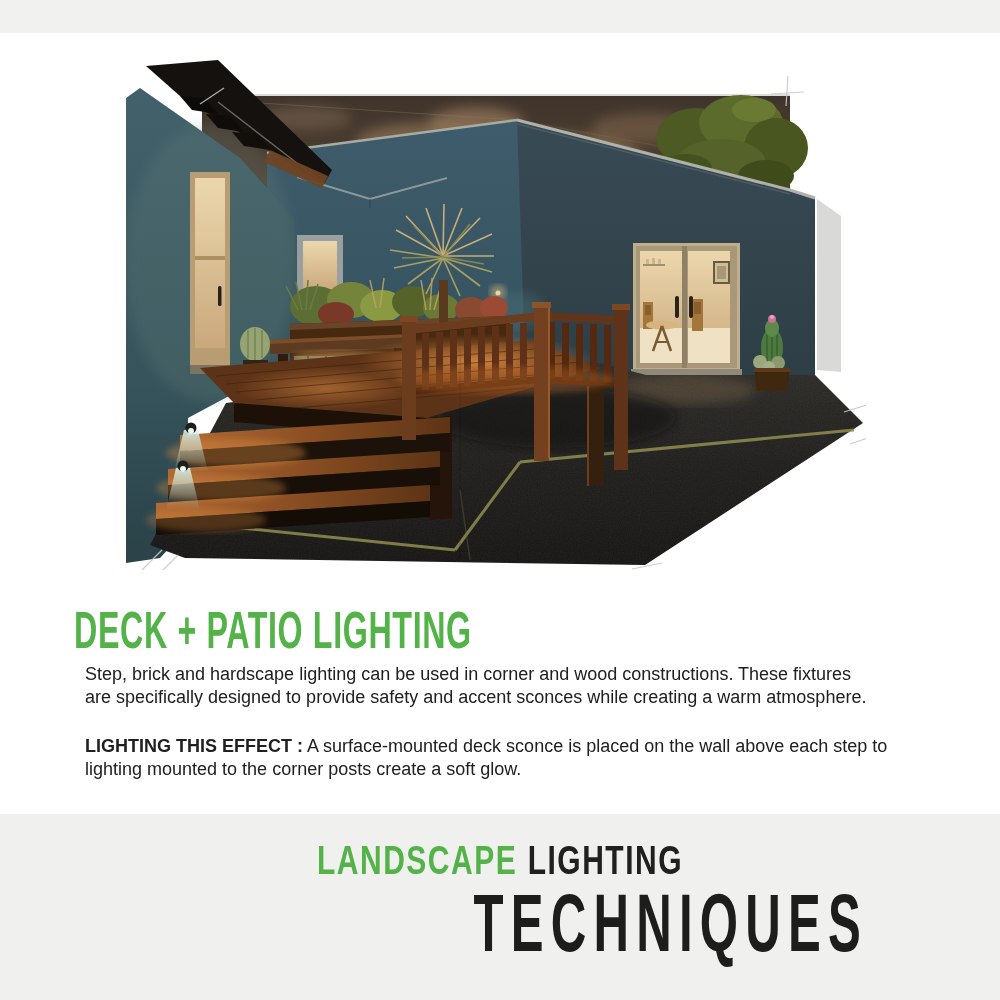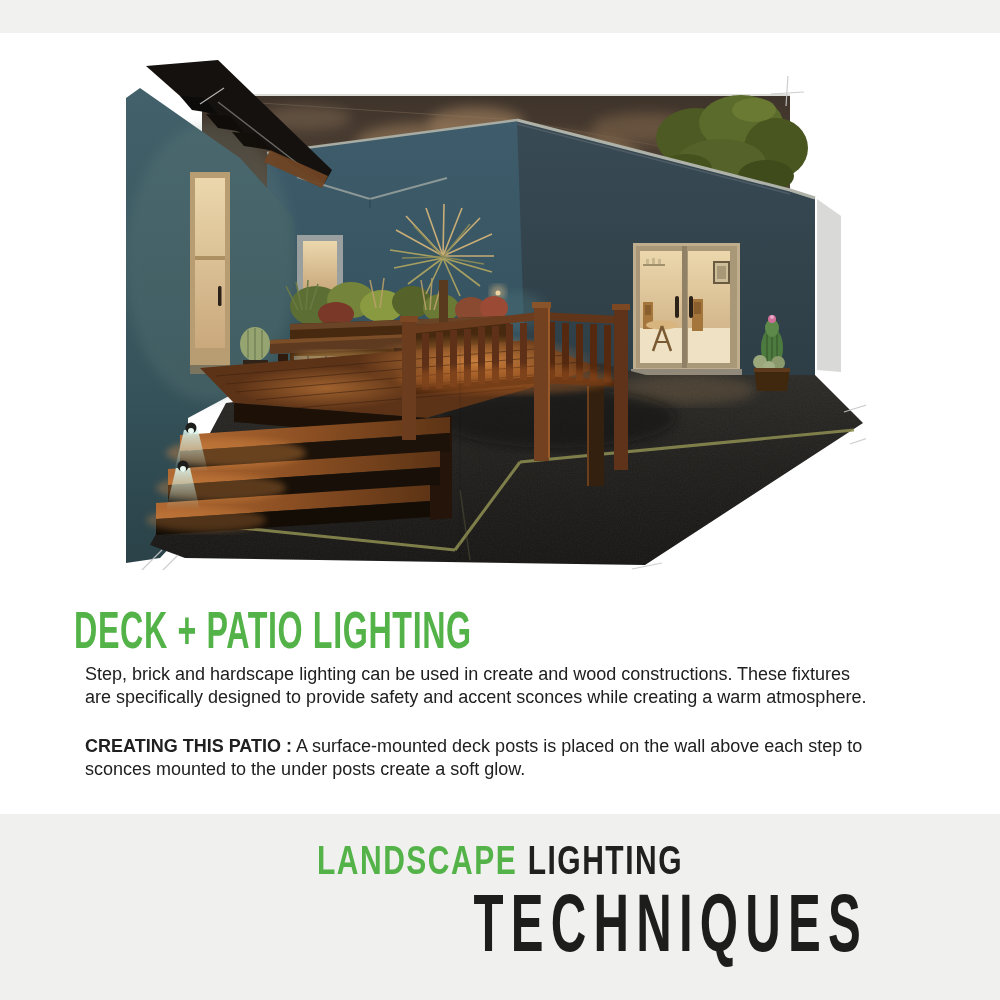--- a/index.html
+++ b/index.html
@@ -396,26 +396,26 @@
       <line x1="334" y1="290" x2="334" y2="500" stroke="#000000" stroke-width="1" opacity="0.12"></line>
     </svg>
   </div>
 
   <div class="title-row">
     <span class="title-scale">DECK + PATIO LIGHTING</span>
   </div>
 
   <div class="copy">
     <div class="para1">
-      <div class="line">Step, brick and hardscape lighting can be used in create and wood constructions. These fixtures</div>
+      <div class="line">Step, brick and hardscape lighting can be used in corner and wood constructions. These fixtures</div>
       <div class="line">are specifically designed to provide safety and accent sconces while creating a warm atmosphere.</div>
     </div>
     <div class="para2">
-      <div class="line"><span class="effect-label">CREATING THIS PATIO :</span><span> A surface-mounted deck posts is placed on the wall above each step to</span></div>
-      <div class="line">sconces mounted to the under posts create a soft glow.</div>
+      <div class="line"><span class="effect-label">LIGHTING THIS EFFECT :</span><span> A surface-mounted deck sconce is placed on the wall above each step to</span></div>
+      <div class="line">lighting mounted to the corner posts create a soft glow.</div>
     </div>
   </div>
 
   <div class="band-footer">
     <div class="brand-row">
       <span class="brand-scale"><span class="brand-green">LANDSCAPE</span><span class="brand-dark">LIGHTING</span></span>
     </div>
     <div class="tech-row">
       <span class="tech-scale">TECHNIQUES</span>
     </div>

